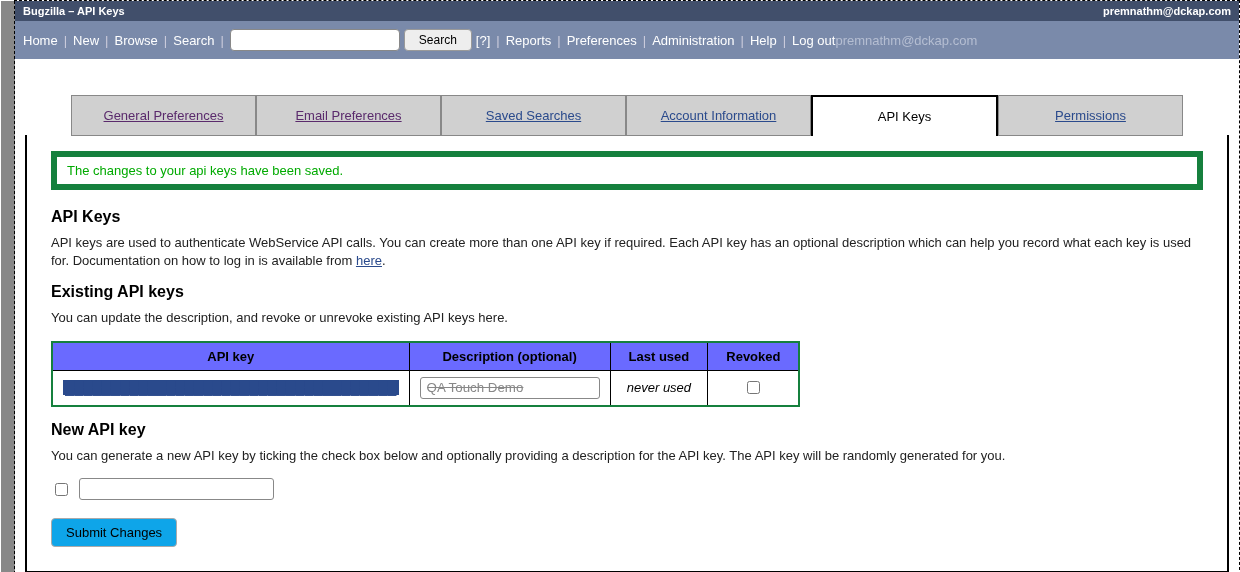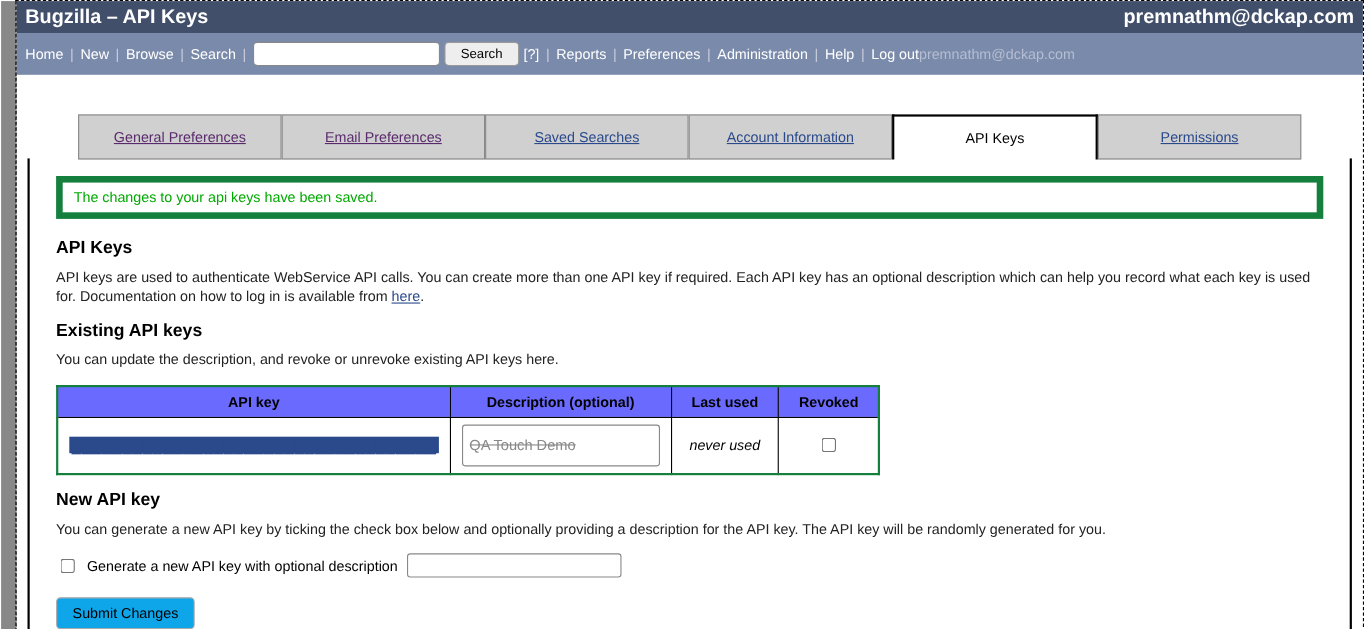--- a/index.html
+++ b/index.html
@@ -25,21 +25,21 @@
     border-right: 1px dashed #000;
   }
   .banner {
     background: #414f6b;
     color: #fff;
     display: flex;
     justify-content: space-between;
     align-items: center;
     padding: 4px 8px;
     font-weight: bold;
-    font-size: 18px;
+    font-size: 11px;
   }
   .navbar {
     background: #7a8aaa;
     color: #fff;
     padding: 8px;
     display: flex;
     align-items: center;
     gap: 4px;
     font-size: 13px;
   }
@@ -134,21 +134,21 @@
     text-align: center;
   }
   .strike {
     text-decoration: line-through;
     color: #2a4a8c;
     background: #2a4a8c;
     padding: 0 2px;
   }
   .strike-input {
     width: 180px;
-    height: 38px;
+    height: 22px;
     border: 1px solid #888;
     border-radius: 3px;
     padding: 2px 6px;
     text-decoration: line-through;
     color: #888;
   }
   td.lastused { font-style: italic; }
 
   .gen-row {
     display: flex;
@@ -246,19 +246,18 @@
         <td><input type="checkbox" style=""></td>
       </tr>
     </tbody>
       </table>
 
     <h2>New API key</h2>
     <p>You can generate a new API key by ticking the check box below and optionally providing a description for the API key. The API key will be randomly generated for you.</p>
 
     <div class="gen-row">
       <input type="checkbox" style="">
-      <span>Generate a new API key with optional description</span>
       <input type="text" style="">
     </div>
 
     <button class="submit-btn">Submit Changes</button>
   </div>
 </div>
 
 </body></html>

